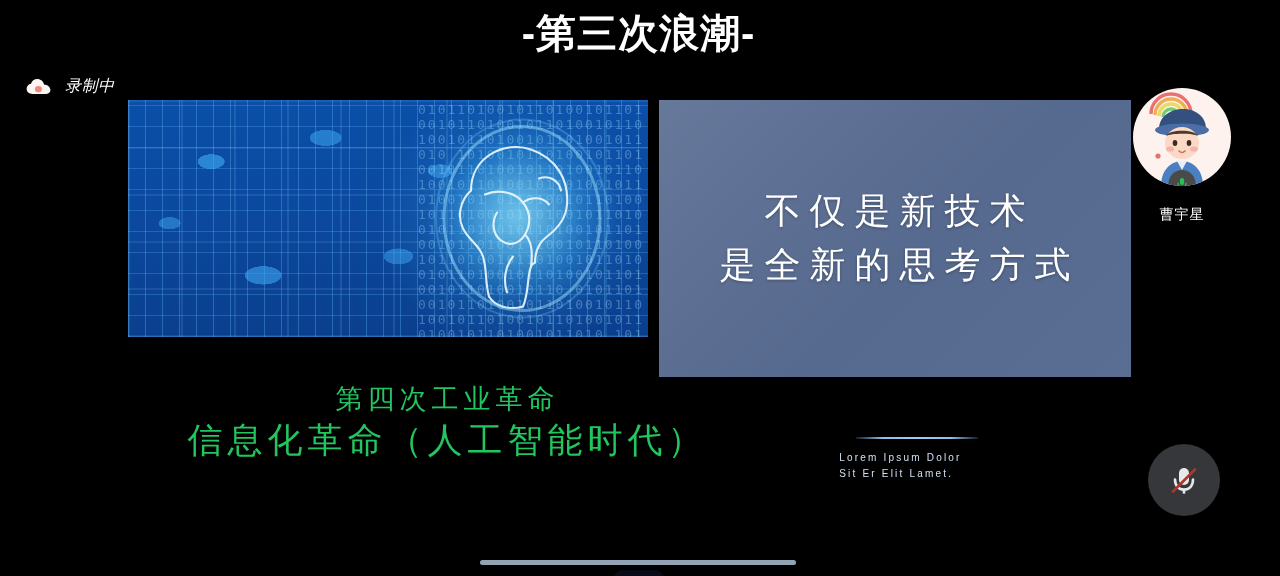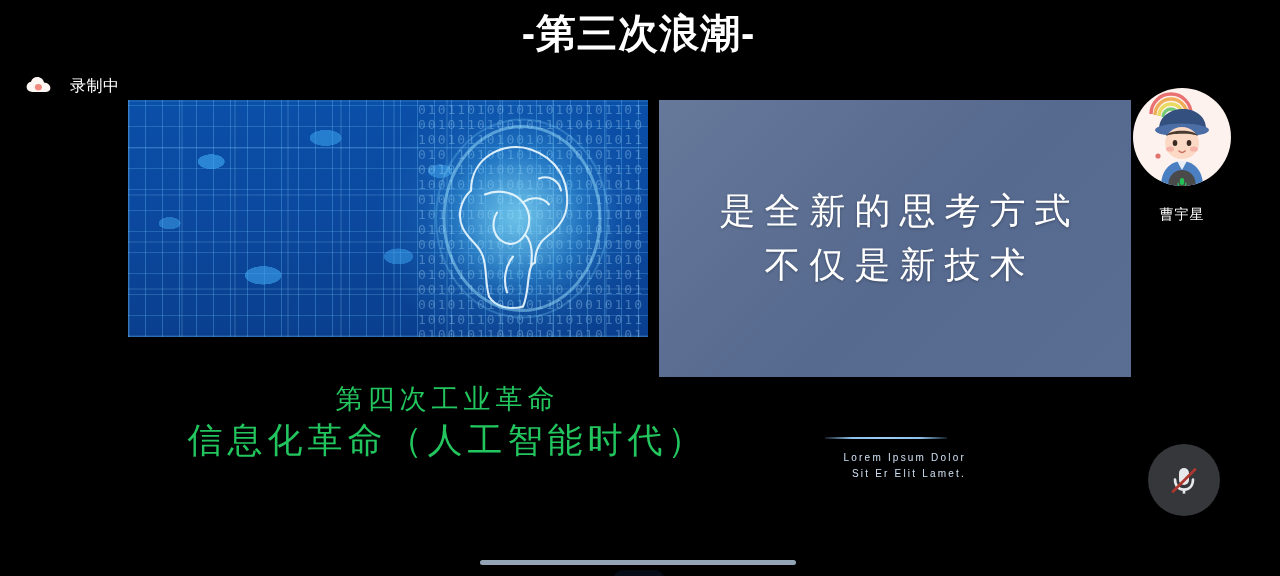--- a/index.html
+++ b/index.html
@@ -129,22 +129,22 @@
   }
   .headline .l3 {
     font-size: 35px; letter-spacing: 5px; text-indent: 5px;
     line-height: 1.30;
     white-space: nowrap;
   }
 
   
   .lorem-block {
     position: absolute;
-    left: 681px; top: 437px; width: 160px;
-    text-align: right;
+    left: 712px; top: 437px; width: 160px;
+    text-align: left;
   }
   .lorem-rule {
     width: 122px; height: 2px; margin: 0 auto 11px auto;
     background: linear-gradient(90deg, rgba(120,180,235,0.15) 0%, #8fc0ea 22%, #9fcdf2 50%, #8fc0ea 78%, rgba(120,180,235,0.15) 100%);
   }
   .lorem-text {
     color: #cfe0f2;
     font-size: 10px;
     line-height: 1.55;
     letter-spacing: 2.2px;
@@ -175,21 +175,21 @@
     position: absolute; left: 0; top: 0; height: 100%;
     width: 100%;
     border-radius: 3px;
     background: rgba(190,215,240,0.72);
   }
 
   
   .rec-badge {
     position: absolute;
     left: 26px; top: 76px;
-    display: flex; gap: 18px;
+    display: flex; align-items: center; gap: 13px; font-style: italic;
   }
   .rec-cloud { width: 26px; height: 18px; position: relative; }
   .rec-text {
     color: #ffffff; font-size: 16px; letter-spacing: 0.5px;
     white-space: nowrap;
   }
 
   
   .participant {
     position: absolute;
@@ -258,22 +258,22 @@
             <path d="M112 62 C122 58, 132 64, 134 74"></path>
           </g>
           <ellipse cx="95" cy="102" rx="78" ry="92" fill="none" stroke="#9fe4ff" stroke-width="3" opacity="0.48"></ellipse>
           <ellipse cx="95" cy="102" rx="86" ry="99" fill="none" stroke="#7fd4ff" stroke-width="2" opacity="0.26"></ellipse>
         </svg>
       </div>
     </div>
 
     <div class="quote-panel">
       <div class="quote-lines">
+        <div>不仅是新技术</div>
         <div>是全新的思考方式</div>
-        <div>不仅是新技术</div>
       </div>
     </div>
 
     <div class="headline">
       <div class="l1">第四次工业革命</div>
       <div class="l3">信息化革命（人工智能时代）</div>
     </div>
 
     <div class="lorem-block">
       <div class="lorem-rule"></div>

